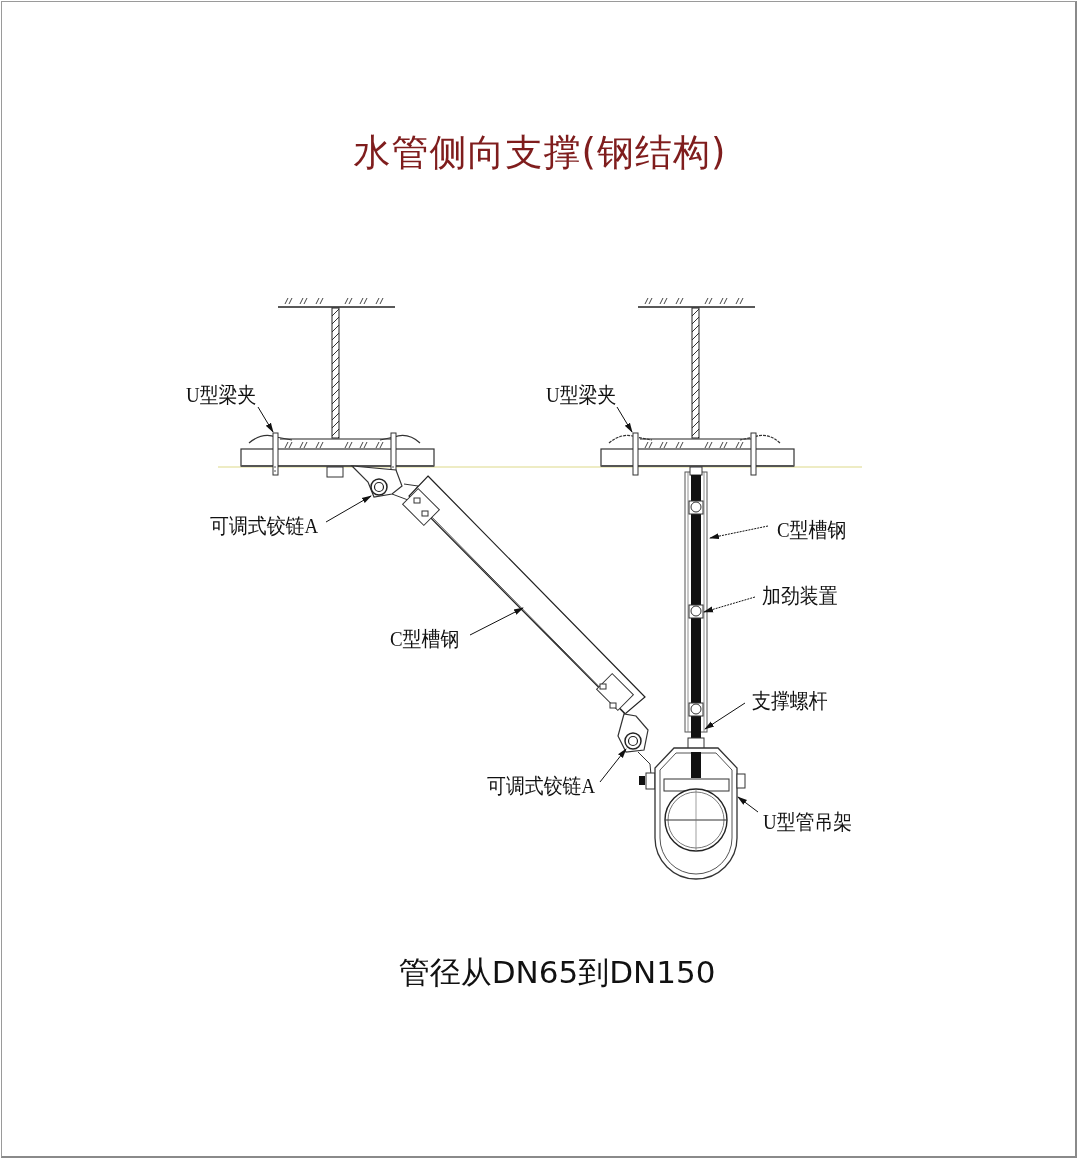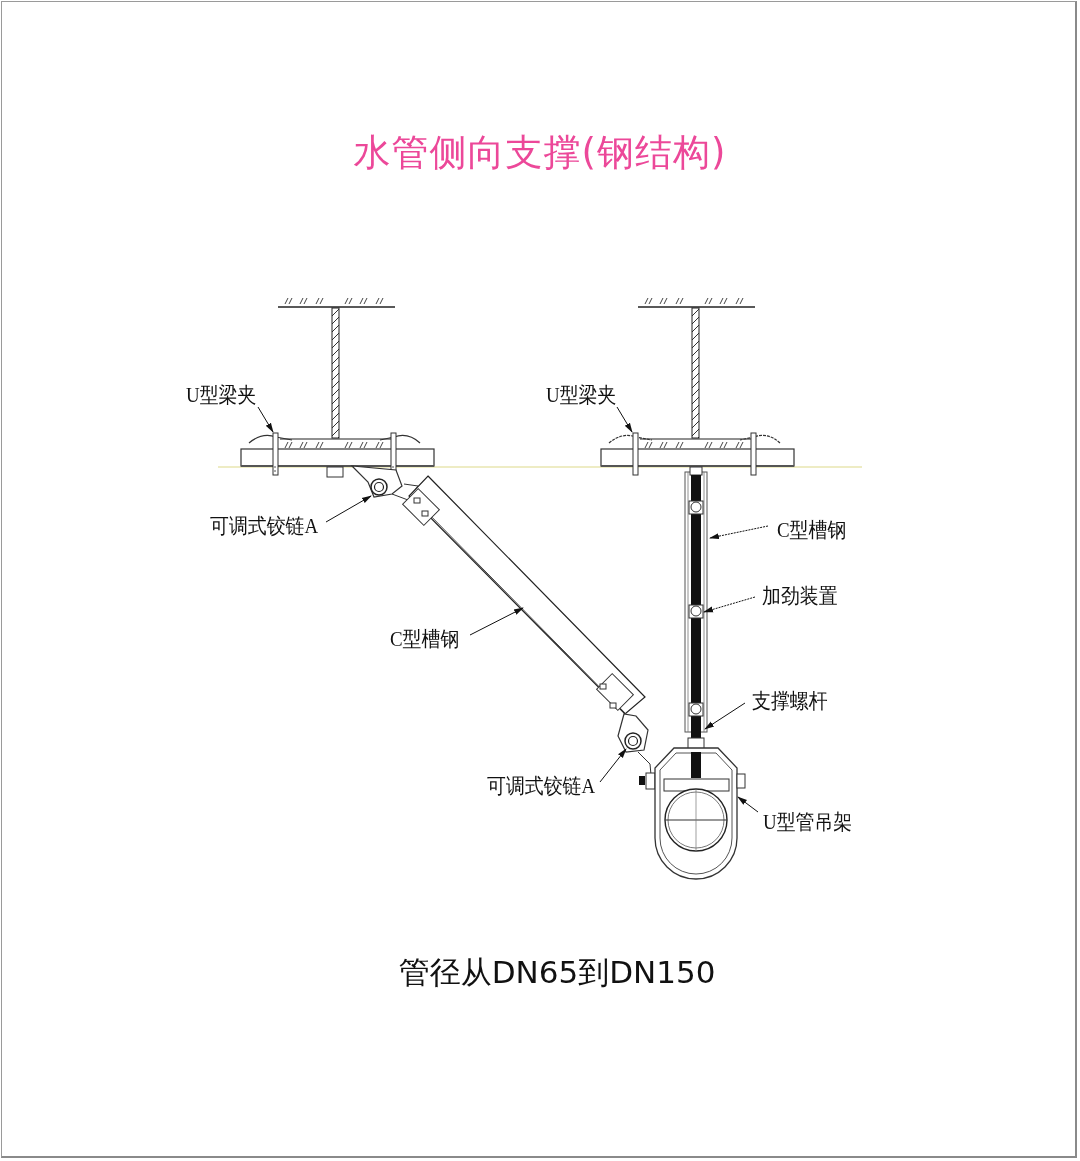--- a/index.html
+++ b/index.html
@@ -1,18 +1,18 @@
 <!DOCTYPE html>
 <html><head>
 <meta charset="utf-8">
 <style>
   html, body { margin:0; padding:0; background:#fff; }
   body { width:1080px; height:1161px; position:relative; overflow:hidden; font-family:"DejaVu Sans", sans-serif; }
   .frame { position:absolute; left:1px; top:1px; width:1076px; height:1157px; border:1px solid #9a9a9a; border-right:2px solid #8a8a8a; border-bottom:2px solid #8a8a8a; box-sizing:border-box; }
-  .title { position:absolute; left:0; width:1080px; top:128px; text-align:center; font-size:37px; color:#ec4899; letter-spacing:1px; font-family:"DejaVu Sans", sans-serif; }
+  .title { position:absolute; left:0; width:1080px; top:128px; text-align:center; font-size:37px; color:#7f1d1d; letter-spacing:1px; font-family:"DejaVu Sans", sans-serif; }
   .subtitle { position:absolute; left:0; width:1080px; top:952px; text-align:center; font-size:31px; color:#111; font-family:"DejaVu Sans", sans-serif; transform:translateX(17px); }
   .label { position:absolute; font-family:"Liberation Serif", serif; font-size:21px; color:#111; white-space:nowrap; transform:scaleX(0.9); transform-origin:left center; }
   svg.diagram { position:absolute; left:0; top:0; }
 </style>
 </head>
 <body>
 
 <div class="frame"></div>
 
 <div class="title">水管侧向支撑(钢结构)</div>

